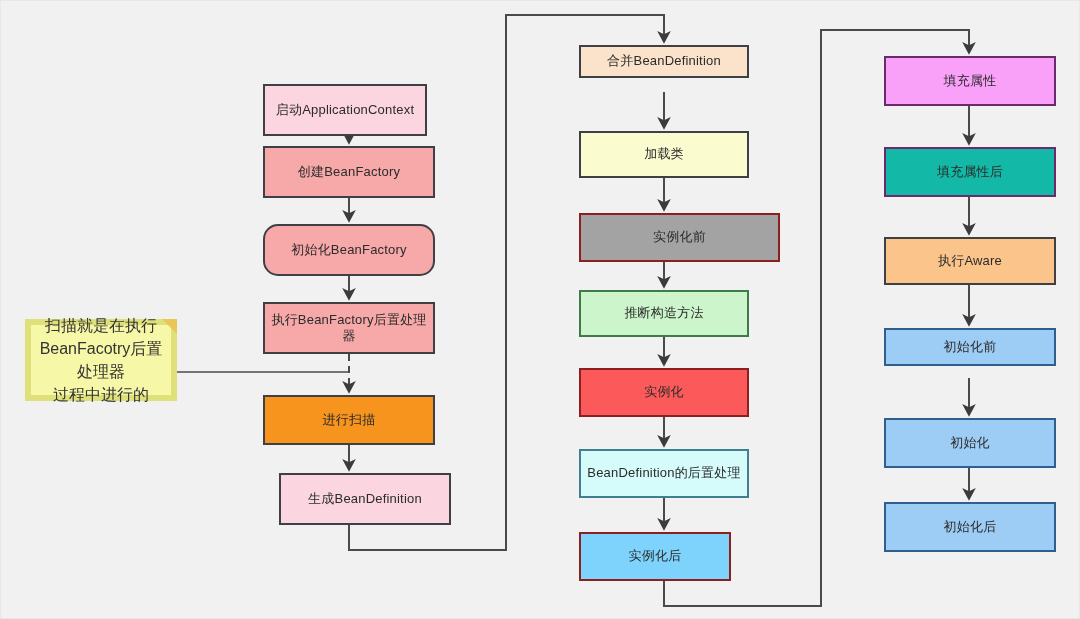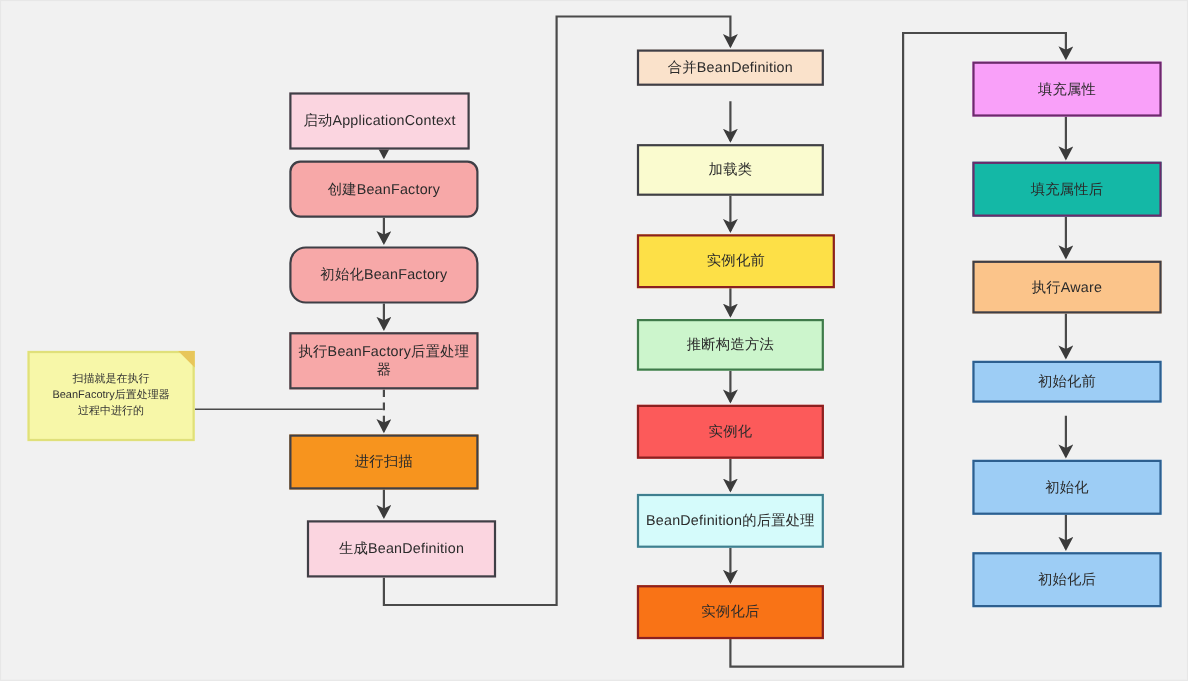--- a/index.html
+++ b/index.html
@@ -37,26 +37,26 @@
     font-size: 13px;
     line-height: 1.25;
     color: #2b2b2b;
     letter-spacing: 0.2px;
     z-index: 2;
   }
   .note {
     position: absolute;
     box-sizing: border-box;
     background: #f7f7a8;
-    border: 2px solid #7f1d1d;
+    border: 6px solid #7f1d1d;
     display: flex;
     align-items: center;
     justify-content: center;
     text-align: center;
-    font-size: 10px;
+    font-size: 16px;
     line-height: 1.45;
     color: #333333;
     z-index: 2;
     white-space: pre-line;
     padding: 4px 8px;
   }
   .note-fold {
     position: absolute;
     width: 0;
     height: 0;
@@ -94,32 +94,32 @@
         <path d="M 968 196 L 968 233" fill="none" stroke="#4a4a4a" stroke-width="2" stroke-linecap="butt" stroke-linejoin="miter" marker-end="url(#arrowhead)"></path>
         <path d="M 968 284 L 968 324" fill="none" stroke="#4a4a4a" stroke-width="2" stroke-linecap="butt" stroke-linejoin="miter" marker-end="url(#arrowhead)"></path>
         <path d="M 968 377 L 968 414" fill="none" stroke="#4a4a4a" stroke-width="2" stroke-linecap="butt" stroke-linejoin="miter" marker-end="url(#arrowhead)"></path>
         <path d="M 968 467 L 968 498" fill="none" stroke="#4a4a4a" stroke-width="2" stroke-linecap="butt" stroke-linejoin="miter" marker-end="url(#arrowhead)"></path>
         <path d="M 176 371 L 347 371" fill="none" stroke="#4a4a4a" stroke-width="1.4" stroke-linecap="butt" stroke-linejoin="miter"></path>
       </g>
   </svg>
 
   <div id="nodes-group">
       <div class="node" style="left: 262px; top: 83px; width: 164px; height: 52px; background: rgb(251, 213, 224); border-color: rgb(63, 63, 70);">启动ApplicationContext</div>
-      <div class="node" style="left: 262px; top: 145px; width: 172px; height: 52px; background: rgb(247, 168, 168); border-color: rgb(63, 63, 70); border-radius: 10px;">创建BeanFactory</div>
+      <div class="node" style="left: 262px; top: 145px; width: 172px; height: 52px; background: rgb(247, 168, 168); border-color: rgb(63, 63, 70);">创建BeanFactory</div>
       <div class="node" style="left: 262px; top: 223px; width: 172px; height: 52px; background: rgb(247, 168, 168); border-color: rgb(63, 63, 70); border-radius: 15px;">初始化BeanFactory</div>
       <div class="node" style="left: 262px; top: 301px; width: 172px; height: 52px; background: rgb(247, 168, 168); border-color: rgb(63, 63, 70);">执行BeanFactory后置处理器</div>
       <div class="node" style="left: 262px; top: 394px; width: 172px; height: 50px; background: rgb(247, 148, 30); border-color: rgb(63, 63, 70);">进行扫描</div>
       <div class="node" style="left: 262px; top: 472px; width: 172px; height: 52px; background: rgb(251, 213, 224); border-color: rgb(63, 63, 70); margin-left: 16px;">生成BeanDefinition</div>
       <div class="node" style="left: 578px; top: 44px; width: 170px; height: 33px; background: rgb(250, 226, 203); border-color: rgb(63, 63, 70);">合并BeanDefinition</div>
       <div class="node" style="left: 578px; top: 130px; width: 170px; height: 47px; background: rgb(250, 251, 207); border-color: rgb(63, 63, 70);">加载类</div>
-      <div class="node" style="left: 578px; top: 212px; width: 180px; height: 49px; background: #fde047; border-color: rgb(139, 32, 32);">实例化前</div>
+      <div class="node" style="left: 578px; top: 212px; width: 201px; height: 49px; background: #a3a3a3; border-color: rgb(139, 32, 32);">实例化前</div>
       <div class="node" style="left: 578px; top: 289px; width: 170px; height: 47px; background: rgb(204, 245, 204); border-color: rgb(63, 122, 74);">推断构造方法</div>
       <div class="node" style="left: 578px; top: 367px; width: 170px; height: 49px; background: rgb(252, 90, 90); border-color: rgb(139, 32, 32);">实例化</div>
       <div class="node" style="left: 578px; top: 448px; width: 170px; height: 49px; background: rgb(213, 251, 251); border-color: rgb(63, 127, 143);">BeanDefinition的后置处理</div>
-      <div class="node" style="left: 578px; top: 531px; width: 170px; height: 49px; background: #f97316; border-color: rgb(139, 32, 32);">实例化后</div>
+      <div class="node" style="left: 578px; top: 531px; width: 152px; height: 49px; background: #7dd3fc; border-color: rgb(139, 32, 32);">实例化后</div>
       <div class="node" style="left: 883px; top: 55px; width: 172px; height: 50px; background: rgb(249, 160, 249); border-color: rgb(107, 42, 107);">填充属性</div>
       <div class="node" style="left: 883px; top: 146px; width: 172px; height: 50px; background: #14b8a6; border-color: rgb(107, 42, 107);">填充属性后</div>
       <div class="node" style="left: 883px; top: 236px; width: 172px; height: 48px; background: rgb(251, 196, 138); border-color: rgb(63, 63, 70);">执行Aware</div>
       <div class="node" style="left: 883px; top: 327px; width: 172px; height: 38px; background: rgb(157, 205, 245); border-color: rgb(45, 95, 143);">初始化前</div>
       <div class="node" style="left: 883px; top: 417px; width: 172px; height: 50px; background: rgb(157, 205, 245); border-color: rgb(45, 95, 143);">初始化</div>
       <div class="node" style="left: 883px; top: 501px; width: 172px; height: 50px; background: rgb(157, 205, 245); border-color: rgb(45, 95, 143);">初始化后</div>
     </div>
 
   <div class="note" id="sticky-note" style="left: 24px; top: 318px; width: 152px; height: 82px; background: rgb(247, 247, 168); border-color: rgb(224, 224, 122);">扫描就是在执行
 BeanFacotry后置处理器

